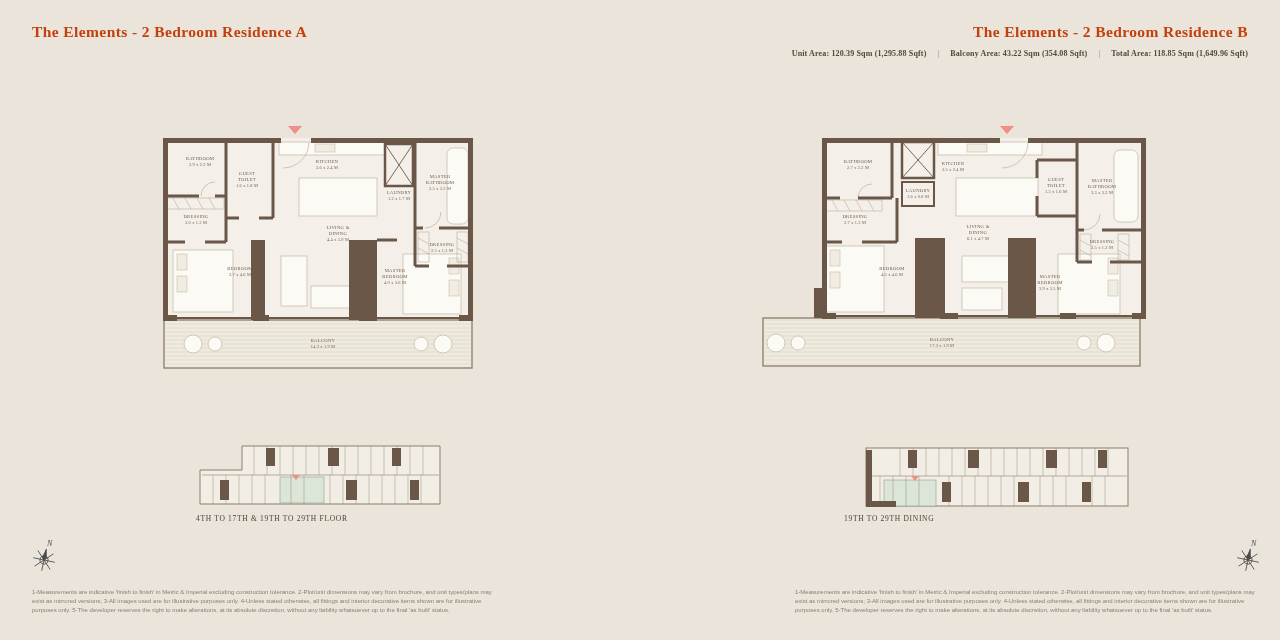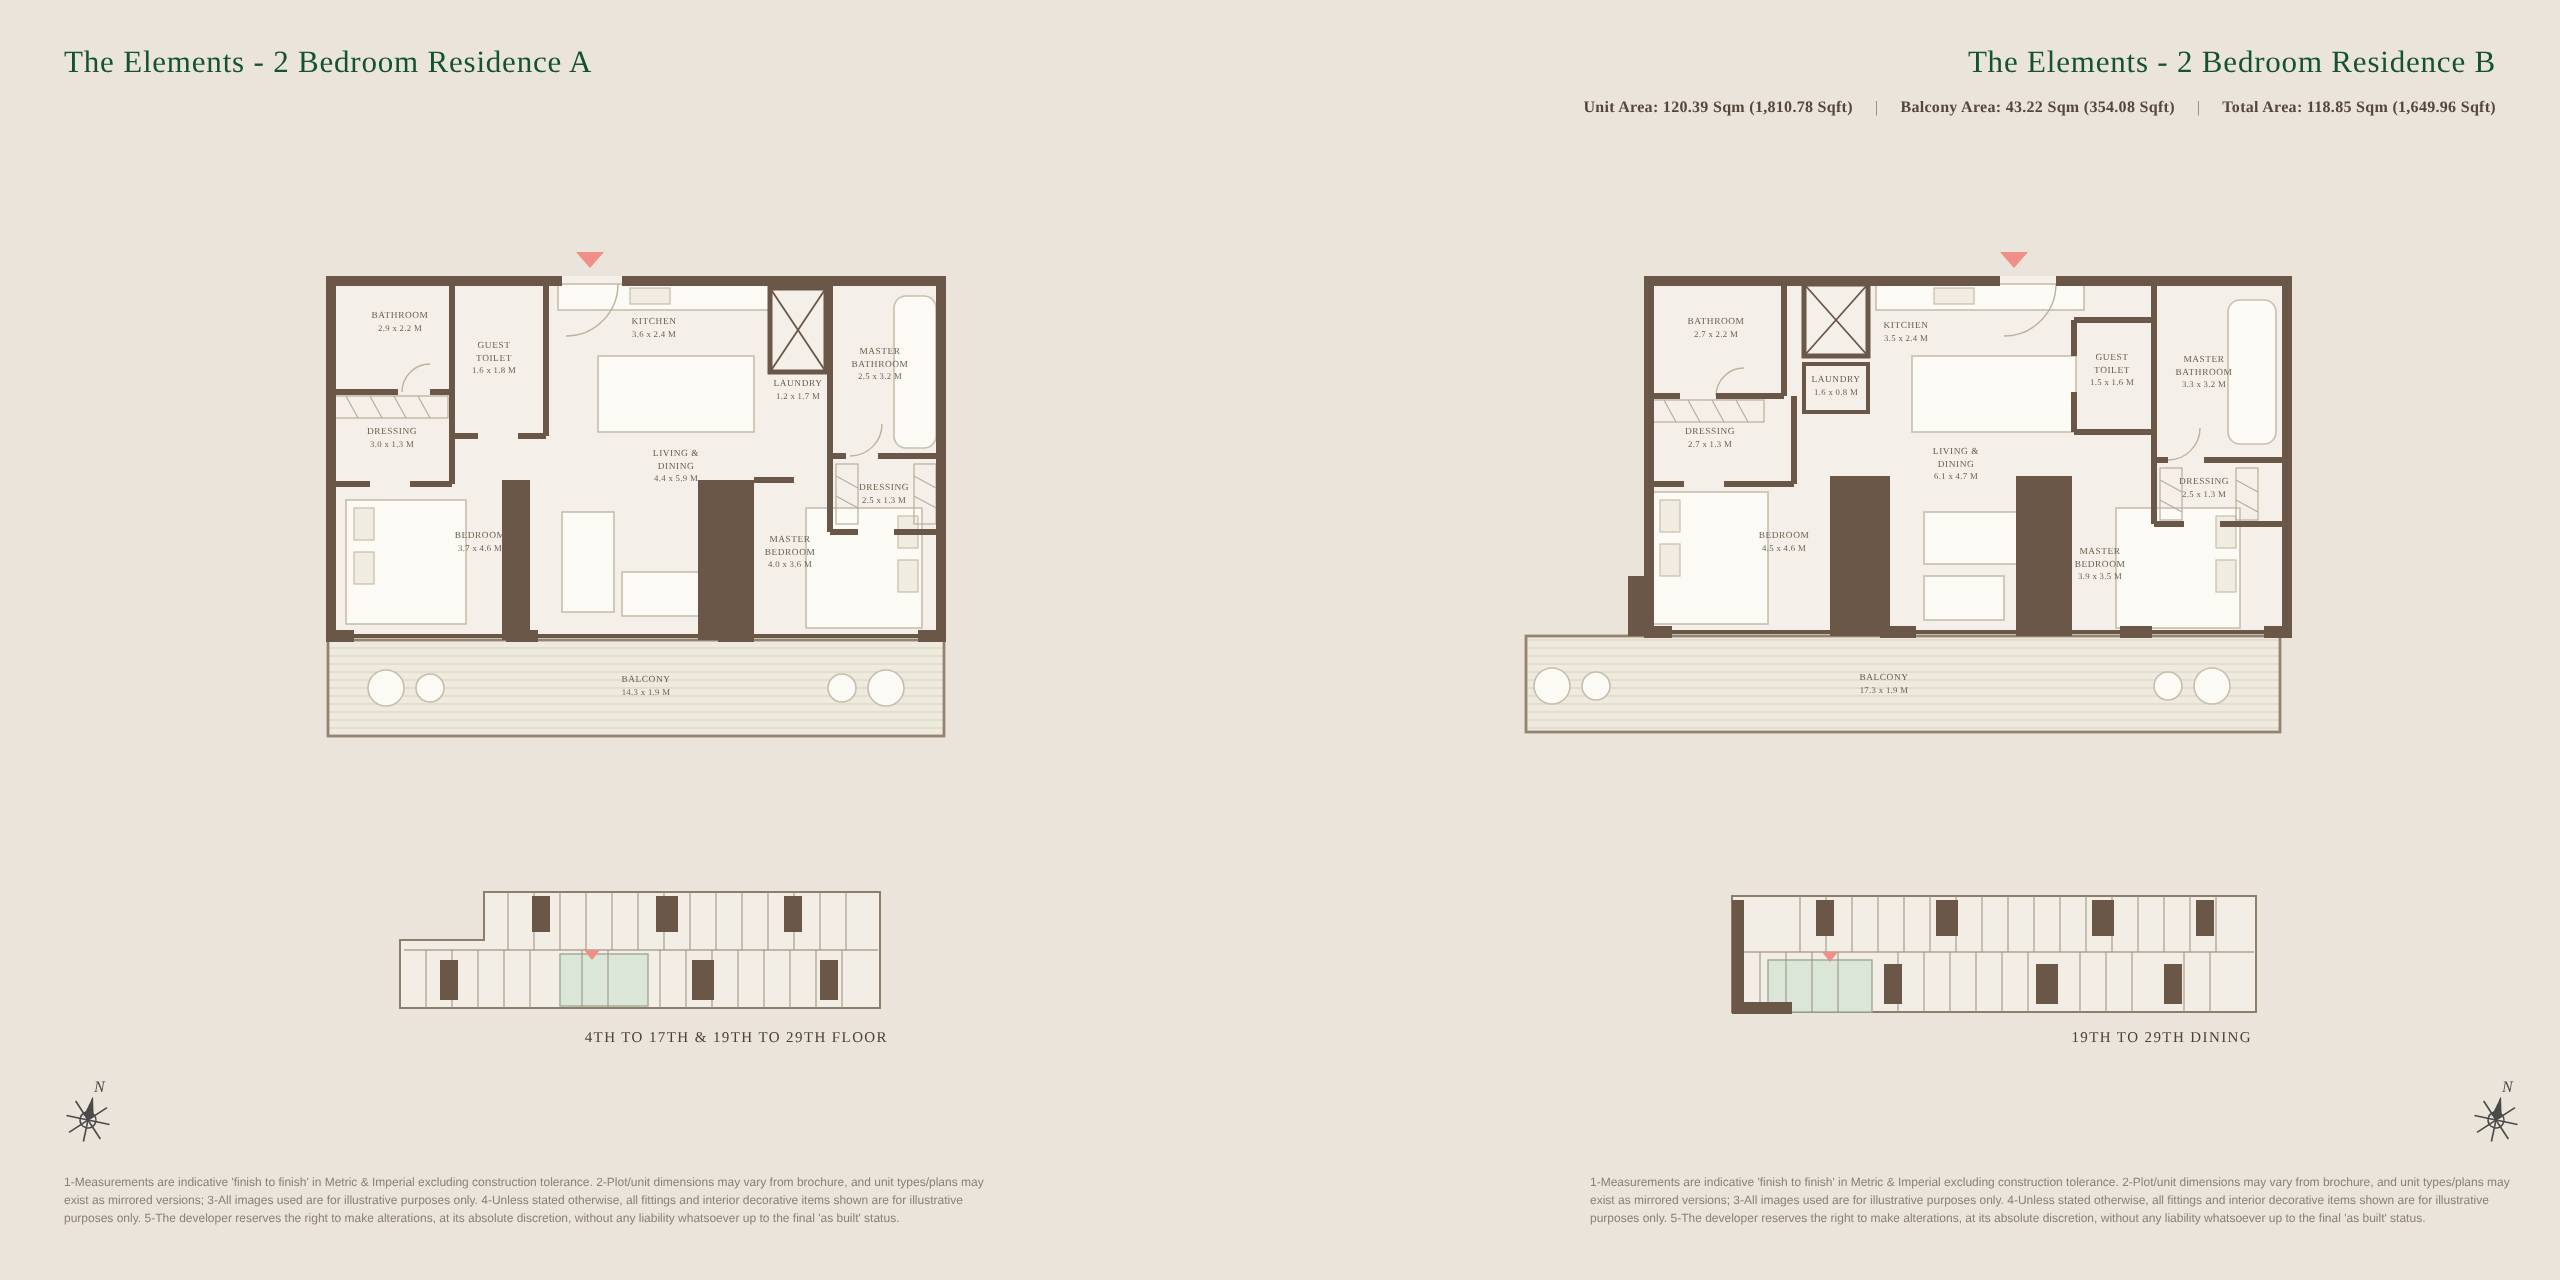--- a/index.html
+++ b/index.html
@@ -1,41 +1,41 @@
 <!DOCTYPE html>
 <html><head>
 <meta charset="utf-8">
 <style>
   *{margin:0;padding:0;box-sizing:border-box}
   html,body{width:1280px;height:640px;overflow:hidden}
   body{background:#eae4db;font-family:"Liberation Serif","DejaVu Serif",serif;position:relative;color:#4c3e31}
   .page{position:absolute;top:0;width:640px;height:640px}
   #page-a{left:0}
   #page-b{left:640px}
-  .title{position:absolute;top:23px;font-size:15.5px;letter-spacing:.4px;color:#14532d;font-weight:400;white-space:nowrap}
+  .title{position:absolute;top:23px;font-size:15.5px;letter-spacing:.4px;color:#c2410c;font-weight:700;white-space:nowrap}
   #page-a .title{left:32px}
   #page-b .title{right:32px;text-align:right}
   .stats{position:absolute;top:49px;font-size:8px;font-weight:700;letter-spacing:.15px;color:#55473a;white-space:nowrap}
   #page-a .stats{left:32px}
   #page-b .stats{right:32px}
   .sep{margin:0 11px;color:#8a7c6d;font-weight:400}
   .plan{position:absolute}
   #plan-a{left:163px;top:138px;width:310px;height:233px}
   #plan-b{left:122px;top:138px;width:384px;height:230px}
   .plan-svg{position:absolute;left:0;top:0;display:block}
   .entry-arrow{position:absolute;top:-12px;width:0;height:0;border-left:7px solid transparent;border-right:7px solid transparent;border-top:8px solid #ef8f88}
   #plan-a .entry-arrow{left:125px}
   #plan-b .entry-arrow{left:238px}
   .room-label{position:absolute;transform:translate(-50%,-50%) scale(.78);transform-origin:center;text-align:center;color:#6d5d4c;line-height:1.3;width:44px;pointer-events:none}
   .room-label .rn{display:block;font-size:6px;letter-spacing:.35px}
   .room-label .rd{display:block;font-size:5.6px;letter-spacing:.2px}
   .keyplan{position:absolute}
   #keyplan-a{left:196px;top:434px;width:248px;height:80px}
   #keyplan-b{left:210px;top:436px;width:282px;height:80px}
-  .keyplan-caption{position:absolute;top:514px;font-size:7.5px;letter-spacing:.7px;color:#4f4134;text-align:right;white-space:nowrap}
+  .keyplan-caption{position:absolute;top:514px;font-size:7.5px;letter-spacing:.7px;color:#4f4134;text-align:left;white-space:nowrap}
   #page-a .keyplan-caption{left:196px;width:248px}
   #page-b .keyplan-caption{left:204px;width:282px}
   .compass{position:absolute;top:537px;width:30px;height:38px}
   #page-a .compass{left:30px}
   #page-b .compass{left:594px}
   .disclaimer{position:absolute;top:588px;width:468px;font-size:6px;line-height:1.5;color:#8b8072;font-family:"Liberation Sans","DejaVu Sans",sans-serif}
   #page-a .disclaimer{left:32px}
   #page-b .disclaimer{left:155px}
 </style>
 </head>
@@ -193,21 +193,21 @@
         <path d="M14,11 L16.5,21 L14,23 L11.5,21 Z" fill="#4a4a4a"></path>
       </g>
     </svg>
   </div>
   <div class="disclaimer">1-Measurements are indicative 'finish to finish' in Metric &amp; Imperial excluding construction tolerance. 2-Plot/unit dimensions may vary from brochure, and unit types/plans may exist as mirrored versions; 3-All images used are for illustrative purposes only. 4-Unless stated otherwise, all fittings and interior decorative items shown are for illustrative purposes only. 5-The developer reserves the right to make alterations, at its absolute discretion, without any liability whatsoever up to the final 'as built' status.</div>
 </section>
 
 <section class="page" id="page-b">
   <h1 class="title">The Elements - 2 Bedroom Residence B</h1>
   <div class="stats">
-    <span>Unit Area: 120.39 Sqm (1,810.78 Sqft)</span><span class="sep">|</span><span>Balcony Area: 43.22 Sqm (354.08 Sqft)</span><span class="sep">|</span><span>Total Area: 118.85 Sqm (1,649.96 Sqft)</span>
+    <span>Unit Area: 120.39 Sqm (1,295.88 Sqft)</span><span class="sep">|</span><span>Balcony Area: 43.22 Sqm (354.08 Sqft)</span><span class="sep">|</span><span>Total Area: 118.85 Sqm (1,649.96 Sqft)</span>
   </div>
 
   <div class="plan" id="plan-b">
     <div class="entry-arrow"></div>
     <svg class="plan-svg" viewBox="0 0 384 230" width="384" height="230">
       <defs>
         <pattern id="deckB" width="6" height="4" patternUnits="userSpaceOnUse">
           <path d="M0,2 H6" stroke="#ded7c8" stroke-width="0.7"></path>
         </pattern>
       </defs>

